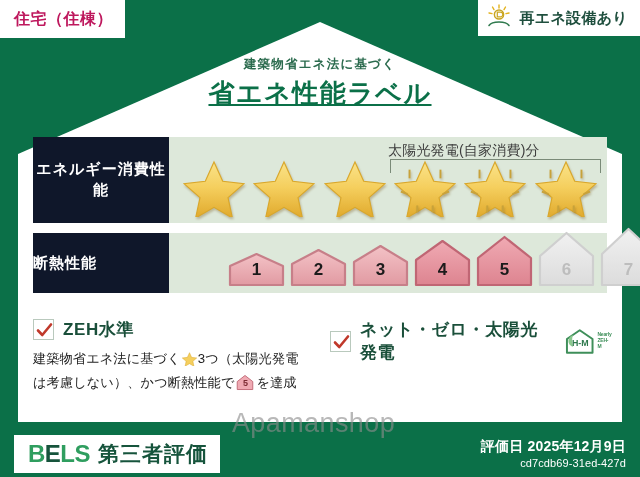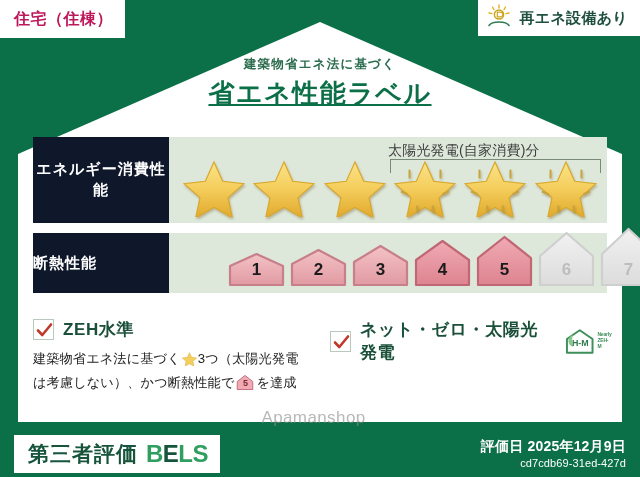--- a/index.html
+++ b/index.html
@@ -163,21 +163,21 @@
   #zehm-logo { margin-left:16px; display:flex; align-items:center; gap:2px; }
   #zehm-logo .sub {
     font-size:5px; font-weight:bold; color:#3f8f5a; line-height:1.15;
     letter-spacing:-.2px;
   }
 
   
   #watermark {
     position:absolute; left:0; right:13px; top:408px;
     text-align:center; z-index:6;
-    font-size:17px; color:#8d8d8d; opacity:.62;
+    font-size:27px; color:#8d8d8d; opacity:.62;
     letter-spacing:.4px; pointer-events:none;
   }
 
   
   #footer {
     position:absolute; left:0; right:0; bottom:0; height:47px;
     z-index:7; display:flex; align-items:center;
   }
   #bels-badge {
     background:#ffffff; height:38px; margin-left:14px;
@@ -422,22 +422,22 @@
           <span class="sub">ZEH-M</span>
         </span>
       </span>
     </div>
   </div>
 
   <div id="watermark">Apamanshop</div>
 
   <div id="footer">
     <div id="bels-badge">
+      <span id="bels-en"><span>B</span><span class="em">E</span><span>LS</span></span>
       <span id="bels-jp">第三者評価</span>
-      <span id="bels-en"><span>B</span><span class="em">E</span><span>LS</span></span>
     </div>
     <div id="footer-right">
       <div id="eval-date">評価日 2025年12月9日</div>
       <div id="eval-id">cd7cdb69-31ed-427d</div>
     </div>
   </div>
 
 </div>
 
 </body></html>

